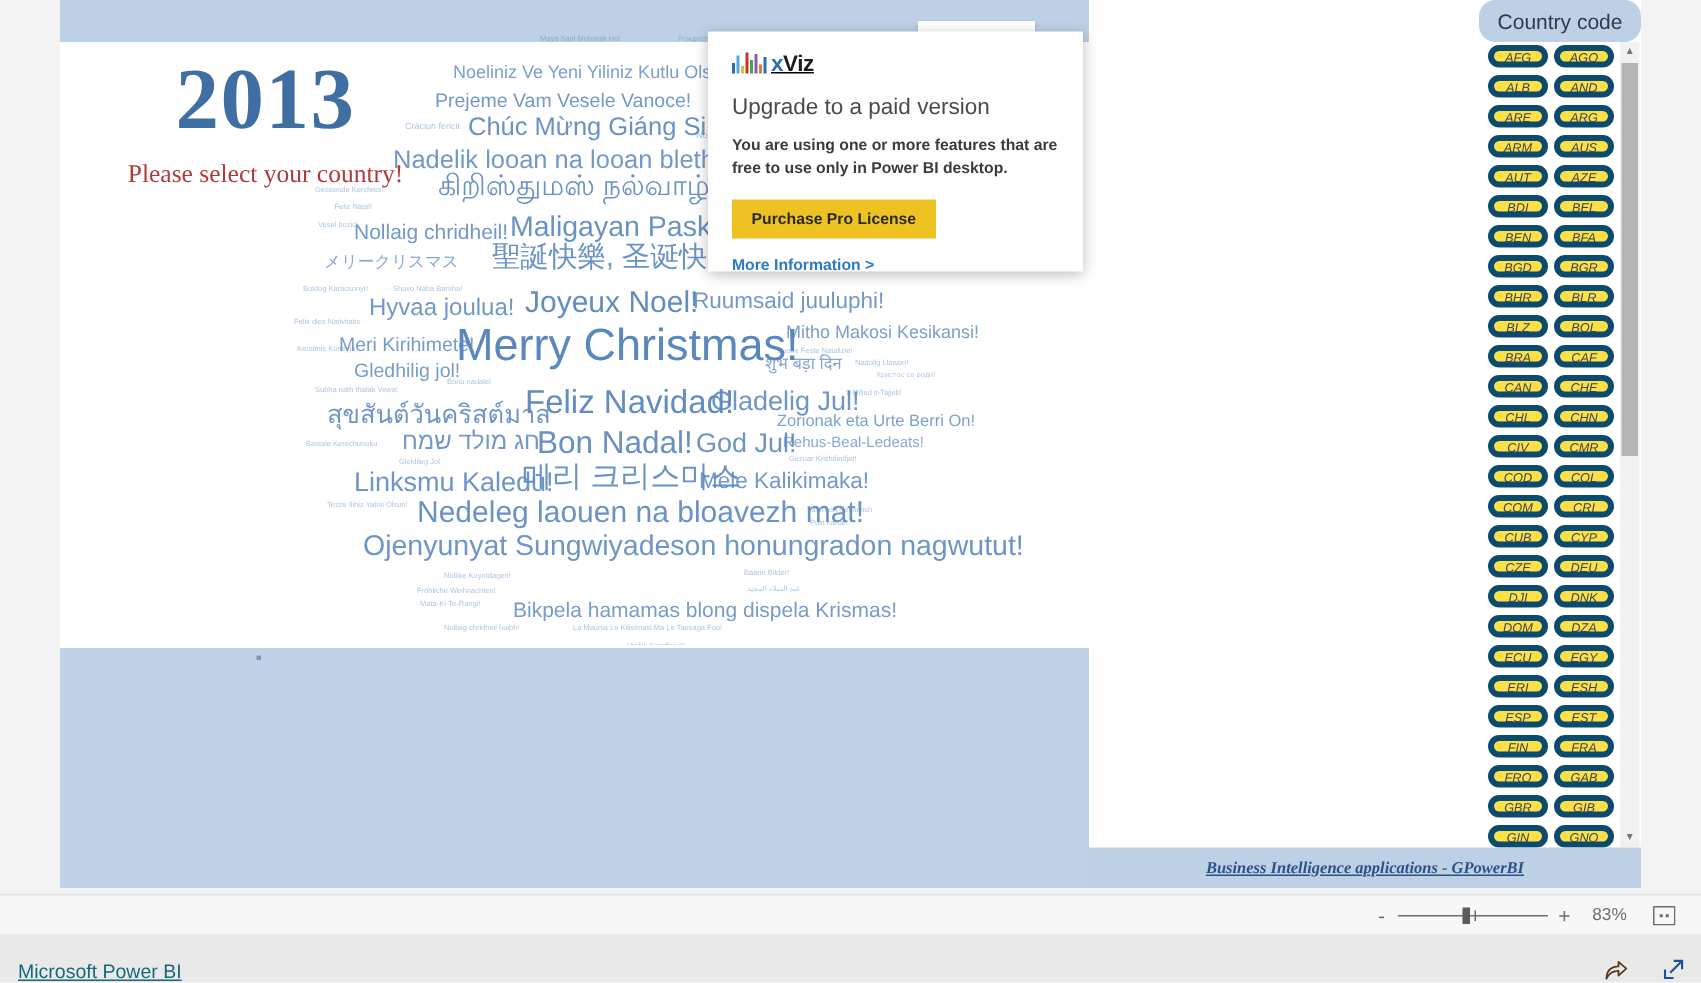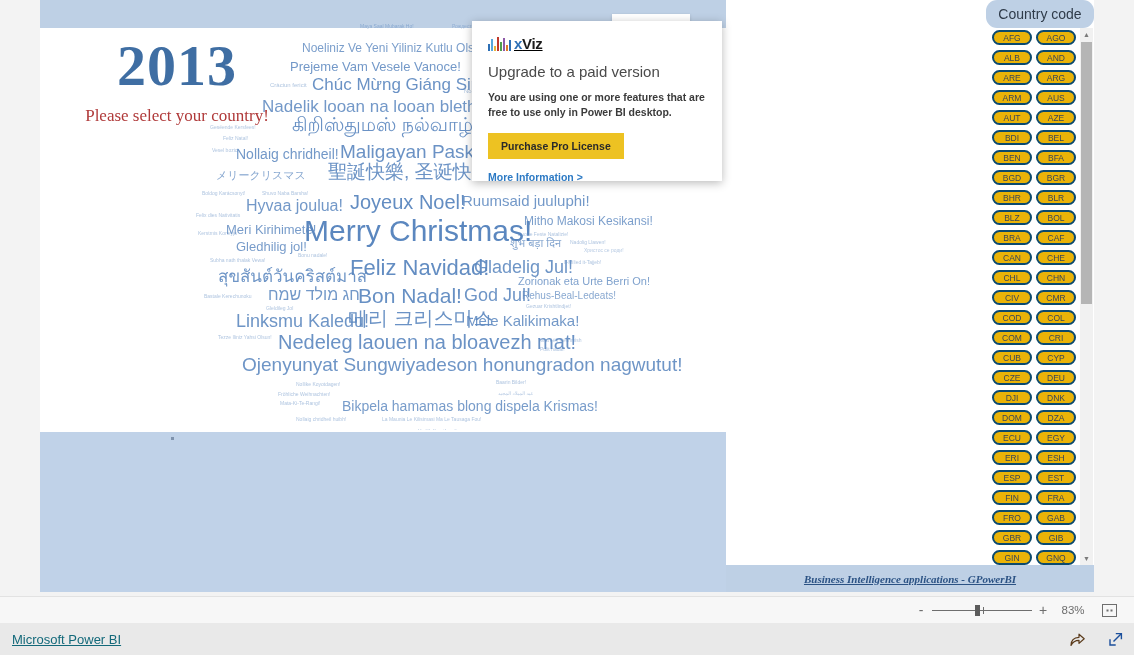--- a/index.html
+++ b/index.html
@@ -94,26 +94,27 @@
     position: absolute; left: 264px; top: 28px; width: 104px; height: 537px;
     background: #ffffff;
   }
   .pill-grid {
     position: absolute; left: 0; top: 0; width: 90px;
     display: flex; flex-wrap: wrap;
     padding-top: 2px;
   }
   .pill {
     width: 40px; height: 15px; margin: 0 2px 5px 2px;
-    background: #eab308;
-    border: 2px solid #0c4a6e;
+    background: #fde047;
+    border: 4px solid #0c4a6e;
     border-radius: 8px;
     display: flex; align-items: center; justify-content: center;
     font-size: 8.5px; color: #3a4654;
     box-sizing: border-box;
+    font-style: italic;
   }
   .slicer-scrollbar {
     position: absolute; left: 90px; top: 0; width: 13px; height: 537px;
     background: #f1f1f1;
   }
   .sb-arrow {
     position: absolute; left: 0; width: 13px; height: 13px;
     display: flex; align-items: center; justify-content: center;
     font-size: 7px; color: #7a7a7a;
   }
@@ -136,21 +137,21 @@
   }
 
   
   .dialog {
     position: absolute; left: 432px; top: 21px; width: 250px; height: 160px;
     background: #ffffff;
     box-shadow: 0 2px 9px rgba(0,0,0,0.28);
     padding: 0;
   }
   .dlg-inner { padding: 13px 16px 0 16px; }
-  .logo-row { display: flex; align-items: center; height: 18px; text-decoration: underline; }
+  .logo-row { display: flex; align-items: flex-start; height: 18px; text-decoration: underline; }
   .logo-bars { display: flex; align-items: flex-end; height: 15px; }
   .logo-bars i { display: block; width: 2px; margin-right: 1px; }
   .logo-text {
     font-size: 15px; font-weight: bold; color: #1b1b1b;
     margin-left: 2px; letter-spacing: -0.3px;
   }
   .logo-text .x { color: #2d6fb5; }
   .dlg-title {
     margin-top: 11px;
     font-size: 15px; color: #4a4a4a; font-weight: normal;
@@ -206,21 +207,21 @@
   .zoom-pct {
     font-size: 11.5px; color: #6e6e6e; width: 46px; text-align: center;
   }
   .fit-icon {
     width: 26px; display: flex; align-items: center; justify-content: center;
     cursor: pointer; margin-right: 12px;
   }
   .status-bar {
     position: absolute; left: 0; top: 623px; width: 1134px; height: 32px;
     background: #e9e9e9;
-    display: flex; align-items: center;
+    display: flex; align-items: flex-end;
   }
   .brand-link {
     margin-left: 12px;
     font-size: 13px; color: #13697a; text-decoration: underline; cursor: pointer;
   }
   .status-icons {
     margin-left: auto; display: flex; align-items: center;
   }
   .status-icons .ic {
     width: 38px; display: flex; align-items: center; justify-content: center;

